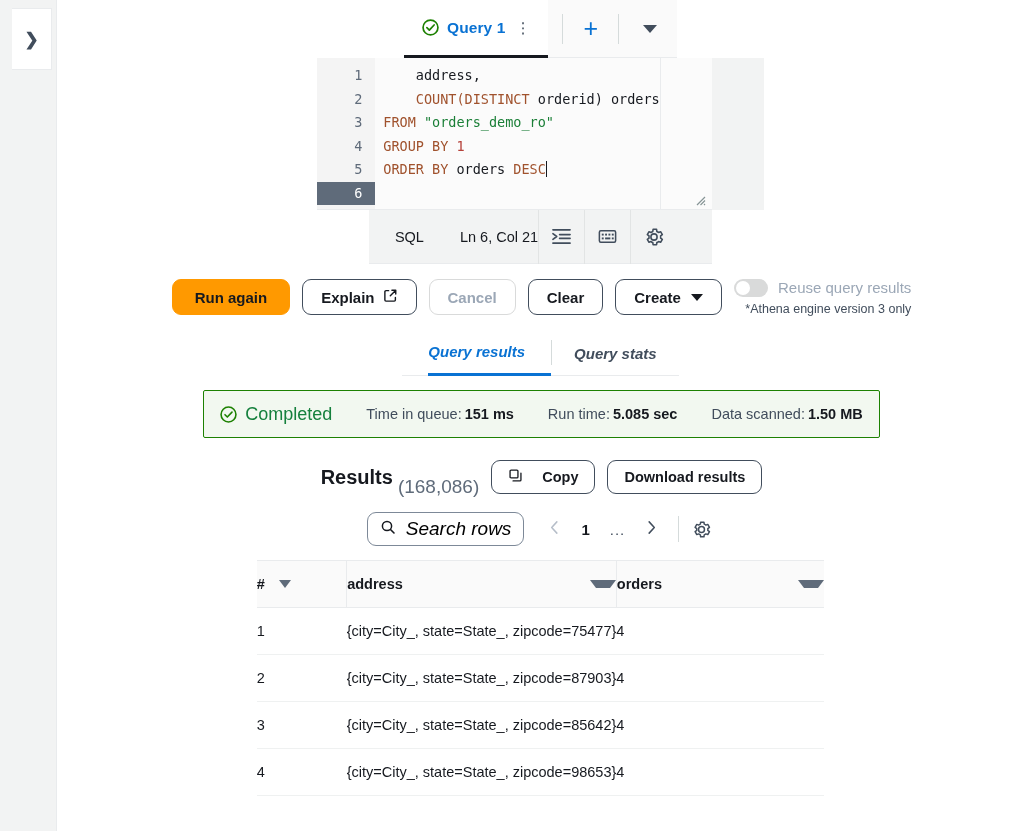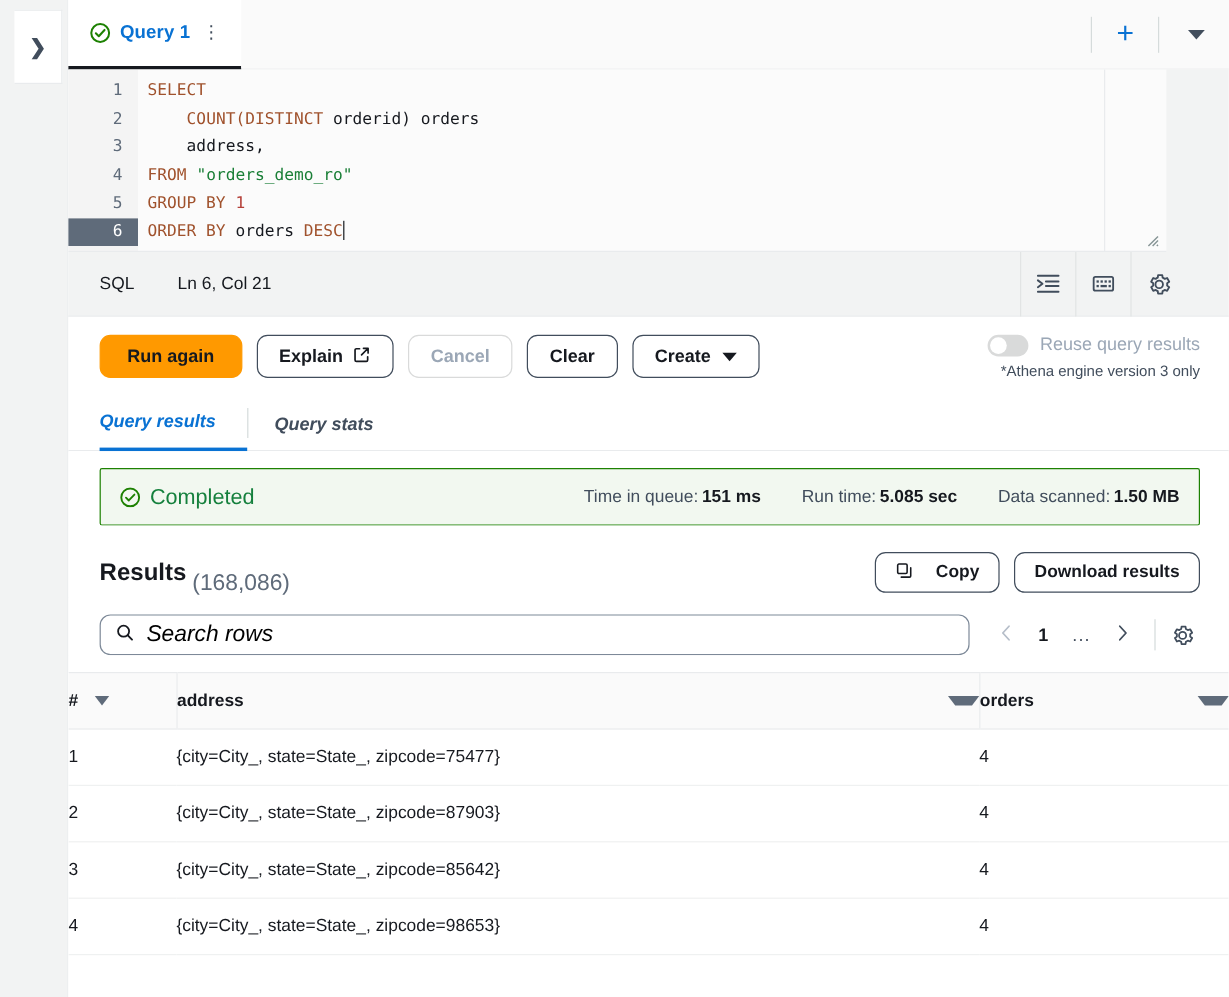--- a/index.html
+++ b/index.html
@@ -26,21 +26,21 @@
     border-left: none;
     display: flex; align-items: center; justify-content: center;
   }
   .chev-right { color: #414d5c; font-size: 17px; line-height: 1; font-weight: 600; }
 
   
   .main {
     width: 968px; flex: 0 0 968px; height: 831px;
     background: #ffffff;
     border-left: 1px solid #e9ebed;
-    display: flex; flex-direction: column;
+    display: flex; flex-direction: column; align-items: center;
   }
 
   
   .tabstrip {
     height: 58px; flex: 0 0 58px;
     background: #fafafa;
     display: flex; align-items: stretch;
     border-bottom: 1px solid #e9ebed;
   }
   .qtab {
@@ -265,23 +265,22 @@
     <div class="editor-wrap">
       <div class="gutter">
         <div class="gl">1</div>
         <div class="gl">2</div>
         <div class="gl">3</div>
         <div class="gl">4</div>
         <div class="gl">5</div>
         <div class="gl active">6</div>
       </div>
       <div class="code">
-        <div class="cl"><span class="kw">SELECT</span></div>
+        <div class="cl">    <span>address,</span></div>
         <div class="cl">    <span class="kw">COUNT(</span><span class="kw">DISTINCT</span><span> orderid</span><span>) orders</span></div>
-        <div class="cl">    <span>address,</span></div>
         <div class="cl"><span class="kw">FROM</span> <span class="str">"orders_demo_ro"</span></div>
         <div class="cl"><span class="kw">GROUP BY</span> <span class="num">1</span></div>
         <div class="cl"><span class="kw">ORDER BY</span><span> orders </span><span class="kw">DESC</span><span class="caret-txt"></span></div>
       </div>
       <div class="minimap"></div>
       <div class="edge-col"></div>
       <div class="editor-foot-line"></div>
       <div class="resize-grip">
         <svg viewBox="0 0 12 12" width="12" height="12">
           <path d="M11 3 L3 11 M11 6.5 L6.5 11 M11 10 L10 11" stroke="#879596" stroke-width="1.2" fill="none"></path>

